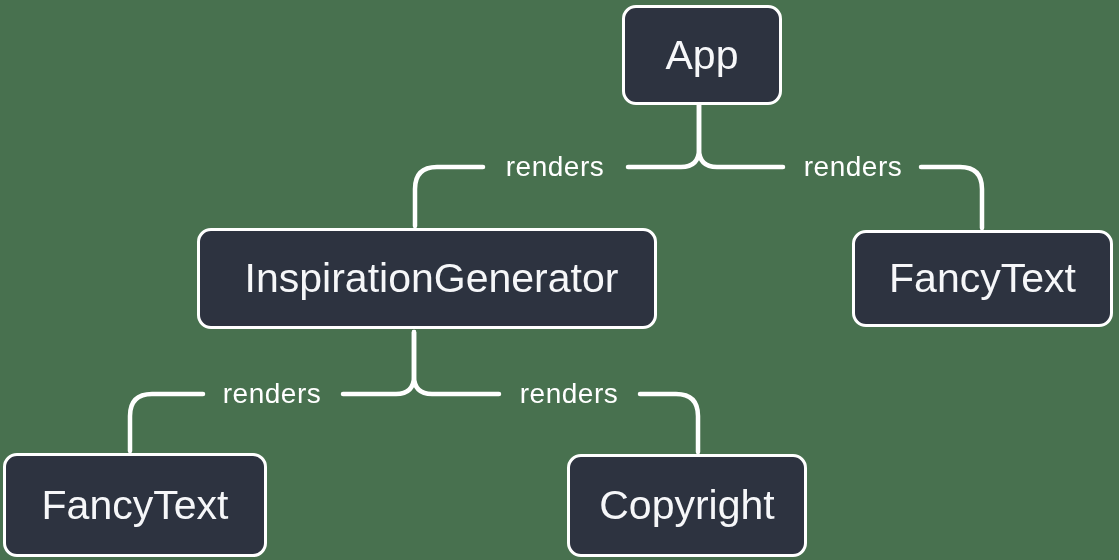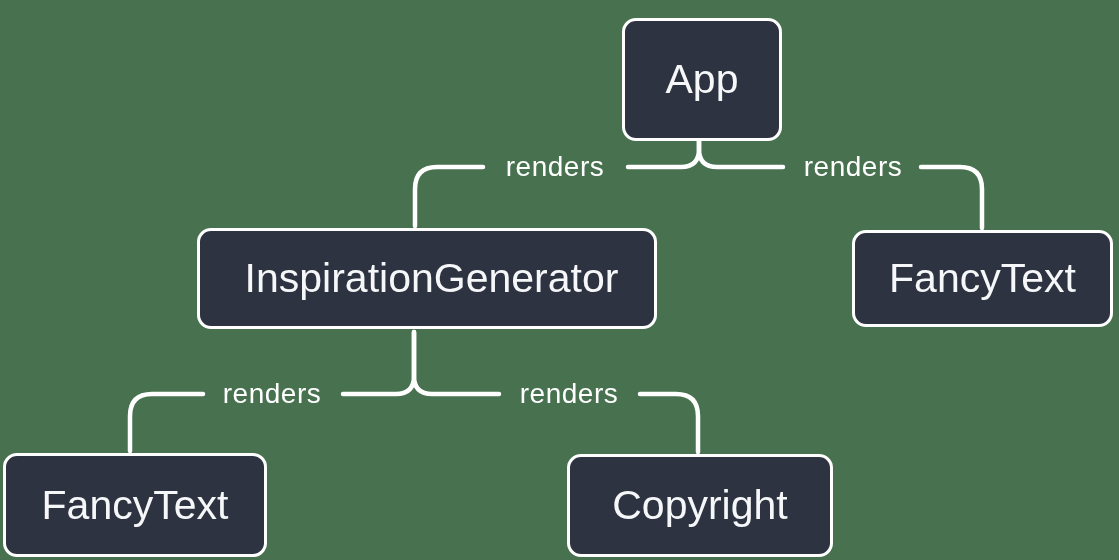--- a/index.html
+++ b/index.html
@@ -35,25 +35,25 @@
     border: 3.5px solid #FFFFFF;
     border-radius: 14px;
     color: #F6F7F9;
     font-size: 41px;
     font-weight: 400;
     display: flex;
     align-items: center;
     justify-content: center;
     white-space: nowrap;
   }
-  .node-app        { left: 622px; top: 18px;   width: 160px; height: 123px; justify-content: center; }
+  .node-app        { left: 622px; top: 5px;   width: 160px; height: 100px; justify-content: center; }
   .node-ig         { left: 197px; top: 228px; width: 460px; height: 101px; padding-left: 9px; }
   .node-ft-top     { left: 852px; top: 230px; width: 261px; height: 97px;  }
   .node-ft-bottom  { left: 3px;   top: 453px; width: 264px; height: 104px; }
-  .node-copyright  { left: 567px; top: 454px; width: 266px; height: 103px; }
+  .node-copyright  { left: 567px; top: 454px; width: 240px; height: 103px; }
   .edge-label {
     position: absolute;
     transform: translate(-50%, -50%);
     color: #FFFFFF;
     font-size: 28px;
     font-weight: 400;
     letter-spacing: 0.5px;
     white-space: nowrap;
   }
   .edge-label-1 { left: 555px; top: 167px; }

